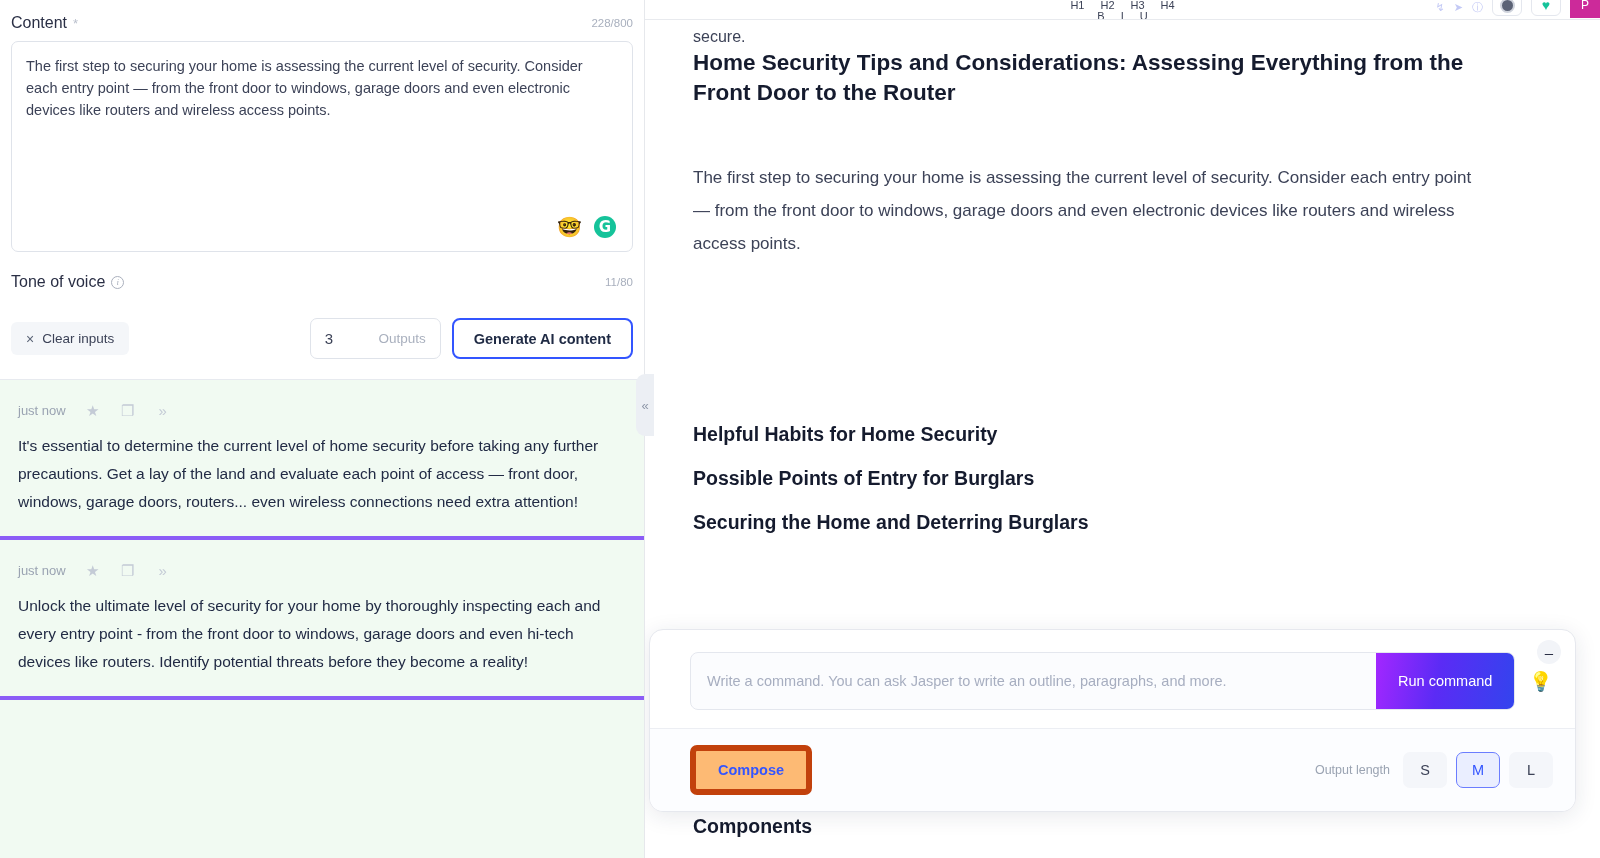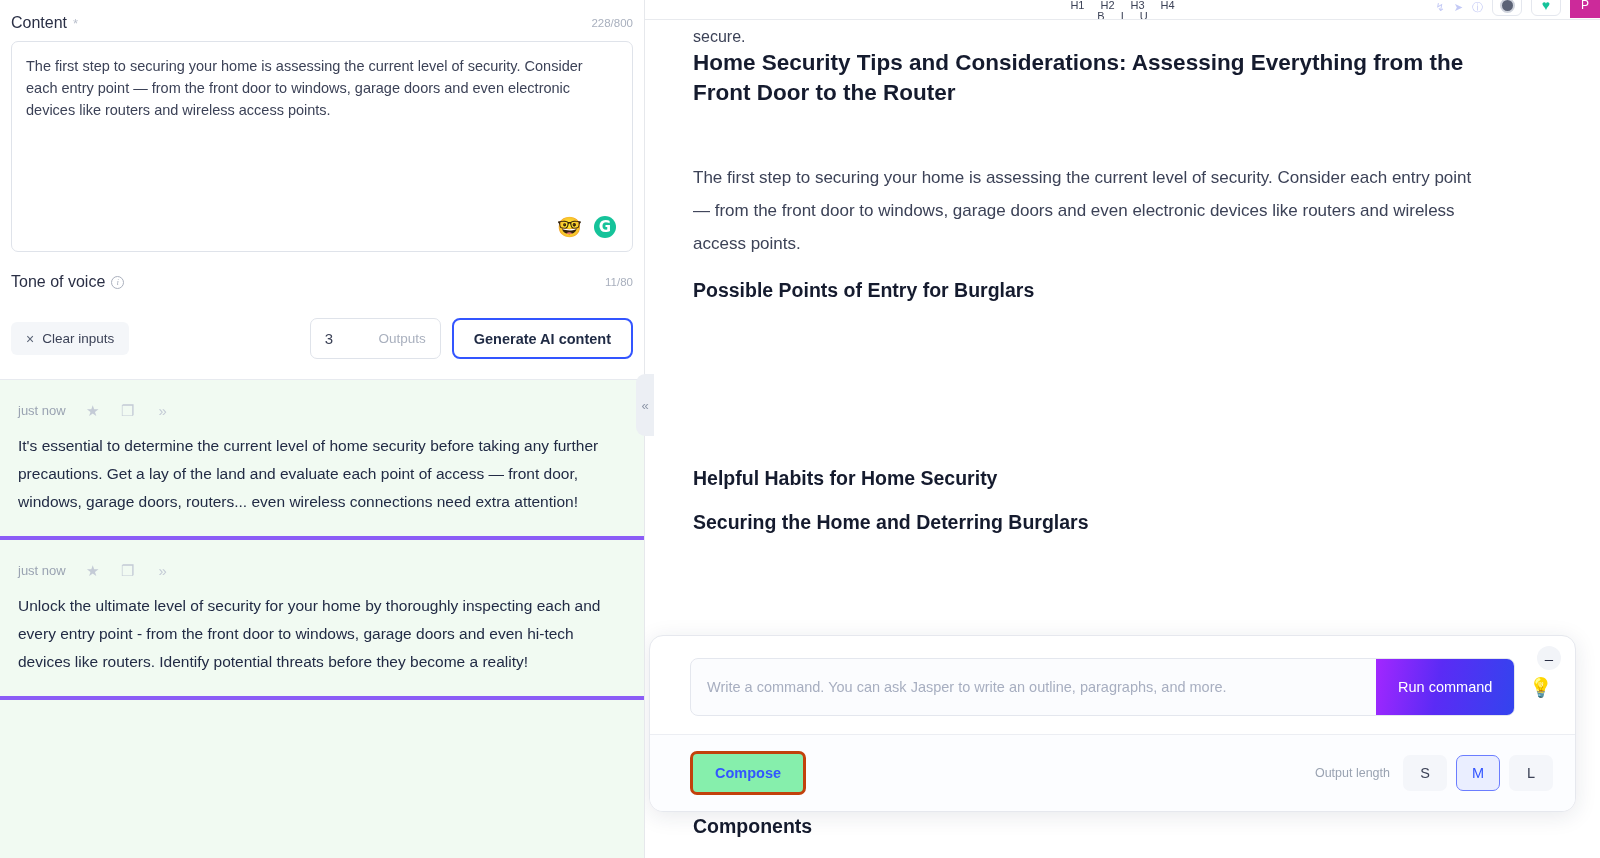--- a/index.html
+++ b/index.html
@@ -233,21 +233,21 @@
     display: flex; align-items: center; justify-content: center;
     font-size: 15px; cursor: pointer; line-height: 1;
   }
   .cmd-bottom {
     border-top: 1px solid #eceef3;
     padding: 16px 22px 16px 40px;
     display: flex; align-items: center; justify-content: space-between;
     background: #fcfdff;
   }
   .compose-btn {
-    border: 3px solid #c2410c; border-radius: 7px; background: #86efac;
+    border: 6px solid #c2410c; border-radius: 7px; background: #fdba74;
     color: #3355ff; font-size: 14.5px; font-weight: 700;
     padding: 11px 22px; cursor: pointer;
     font-family: "Liberation Sans", sans-serif;
   }
   .len-group { display: flex; align-items: center; gap: 9px; }
   .len-label { font-size: 12.5px; color: #9aa3b2; margin-right: 4px; }
   .len-btn {
     width: 44px; height: 36px; border-radius: 7px;
     background: #f4f6fa; border: 1px solid transparent;
     color: #3c4257; font-size: 14.5px;
@@ -371,22 +371,22 @@
           <span class="heart-green">♥</span>
         </span>
         <span class="avatar-pink">P</span>
       </div>
     </div>
 
     <div class="doc">
       <div class="doc-partial">secure.</div>
       <div class="doc-h1">Home Security Tips and Considerations: Assessing Everything from the Front Door to the Router</div>
       <div class="doc-p">The first step to securing your home is assessing the current level of security. Consider each entry point — from the front door to windows, garage doors and even electronic devices like routers and wireless access points.</div>
+      <div class="doc-h2 h2-first">Helpful Habits for Home Security</div>
       <div class="doc-h2 h2-next">Possible Points of Entry for Burglars</div>
-      <div class="doc-h2 h2-first">Helpful Habits for Home Security</div>
       <div class="doc-h2 h2-next">Securing the Home and Deterring Burglars</div>
       <div class="doc-h2-bottom">Components</div>
     </div>
 
     <div class="cmd-bar">
       <div class="cmd-top">
         <div class="cmd-input-wrap">
           <input class="cmd-input" placeholder="Write a command. You can ask Jasper to write an outline, paragraphs, and more." style="">
           <button class="run-btn">Run command</button>
         </div>

